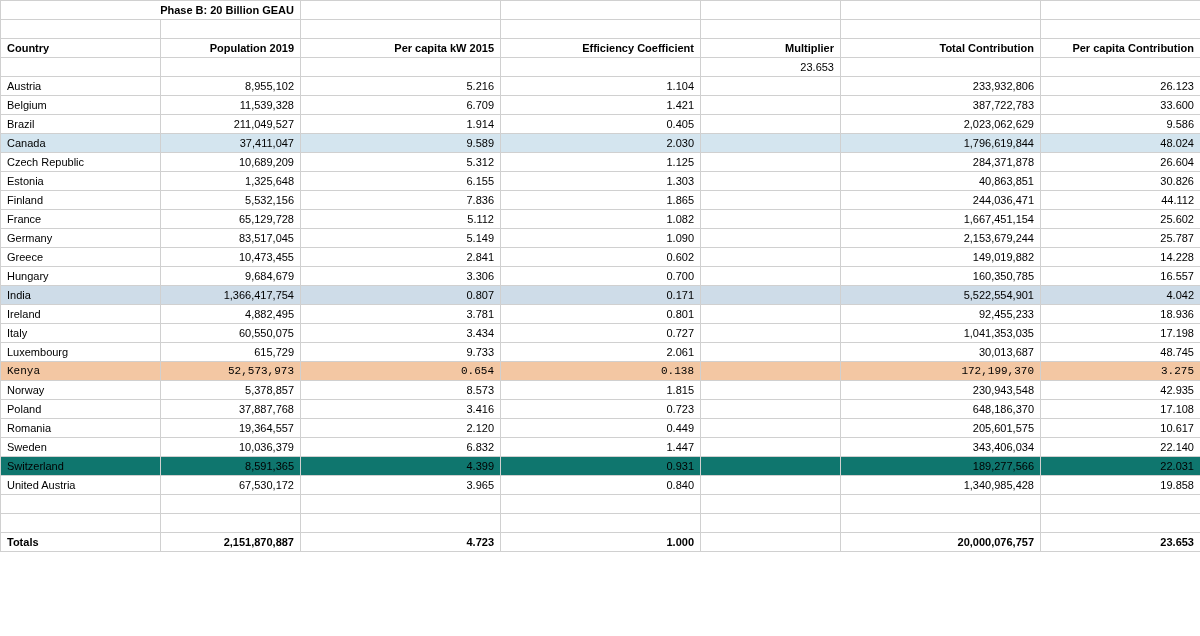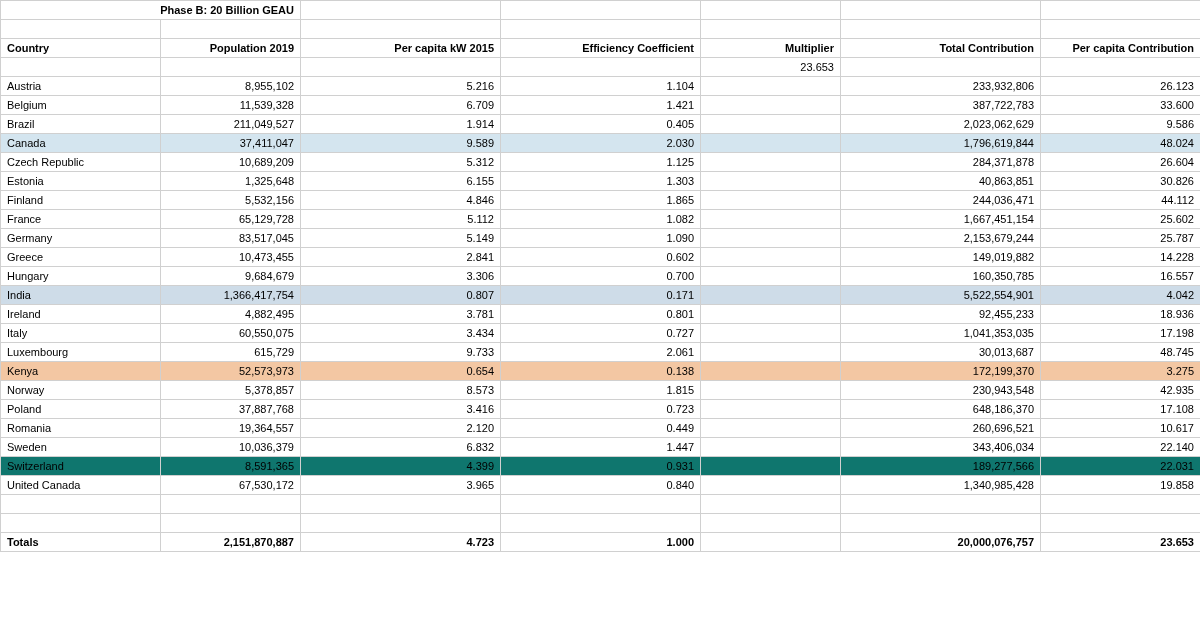--- a/index.html
+++ b/index.html
@@ -31,21 +31,21 @@
   .header {
     font-weight: bold;
   }
   .hl { text-align: left; }
   .hr { text-align: right; }
   .num { text-align: right; }
   .txt { text-align: left; }
   .bold { font-weight: bold; margin-left: 28px; }
   .hl-blue td { background: #d4e5ef; }
   .hl-blue2 td { background: #cedce8; }
-  .hl-orange td { background: #f3c7a3; }
+  .hl-orange td { background: #f3c7a3; font-family: Liberation Mono, monospace; }
   .hl-olive td { background: #0f766e; }
   col.c1 { width: 160px; }
   col.c2 { width: 140px; }
   col.c3 { width: 200px; }
   col.c4 { width: 200px; }
   col.c5 { width: 140px; }
   col.c6 { width: 200px; }
   col.c7 { width: 160px; }
 </style>
 </head>
@@ -148,21 +148,21 @@
         <td class="num">1,325,648</td>
         <td class="num">6.155</td>
         <td class="num">1.303</td>
         <td></td>
         <td class="num">40,863,851</td>
         <td class="num">30.826</td>
       </tr>
       <tr>
         <td class="txt">Finland</td>
         <td class="num">5,532,156</td>
-        <td class="num">4.846</td>
+        <td class="num">7.836</td>
         <td class="num">1.865</td>
         <td></td>
         <td class="num">244,036,471</td>
         <td class="num">44.112</td>
       </tr>
       <tr>
         <td class="txt">France</td>
         <td class="num">65,129,728</td>
         <td class="num">5.112</td>
         <td class="num">1.082</td>
@@ -259,21 +259,21 @@
         <td></td>
         <td class="num">648,186,370</td>
         <td class="num">17.108</td>
       </tr>
       <tr>
         <td class="txt">Romania</td>
         <td class="num">19,364,557</td>
         <td class="num">2.120</td>
         <td class="num">0.449</td>
         <td></td>
-        <td class="num">260,696,521</td>
+        <td class="num">205,601,575</td>
         <td class="num">10.617</td>
       </tr>
       <tr>
         <td class="txt">Sweden</td>
         <td class="num">10,036,379</td>
         <td class="num">6.832</td>
         <td class="num">1.447</td>
         <td></td>
         <td class="num">343,406,034</td>
         <td class="num">22.140</td>
@@ -281,21 +281,21 @@
       <tr class="hl-olive">
         <td class="txt">Switzerland</td>
         <td class="num">8,591,365</td>
         <td class="num">4.399</td>
         <td class="num">0.931</td>
         <td></td>
         <td class="num">189,277,566</td>
         <td class="num">22.031</td>
       </tr>
       <tr>
-        <td class="txt">United Canada</td>
+        <td class="txt">United Austria</td>
         <td class="num">67,530,172</td>
         <td class="num">3.965</td>
         <td class="num">0.840</td>
         <td></td>
         <td class="num">1,340,985,428</td>
         <td class="num">19.858</td>
       </tr>
       <tr>
         <td></td>
         <td></td>

